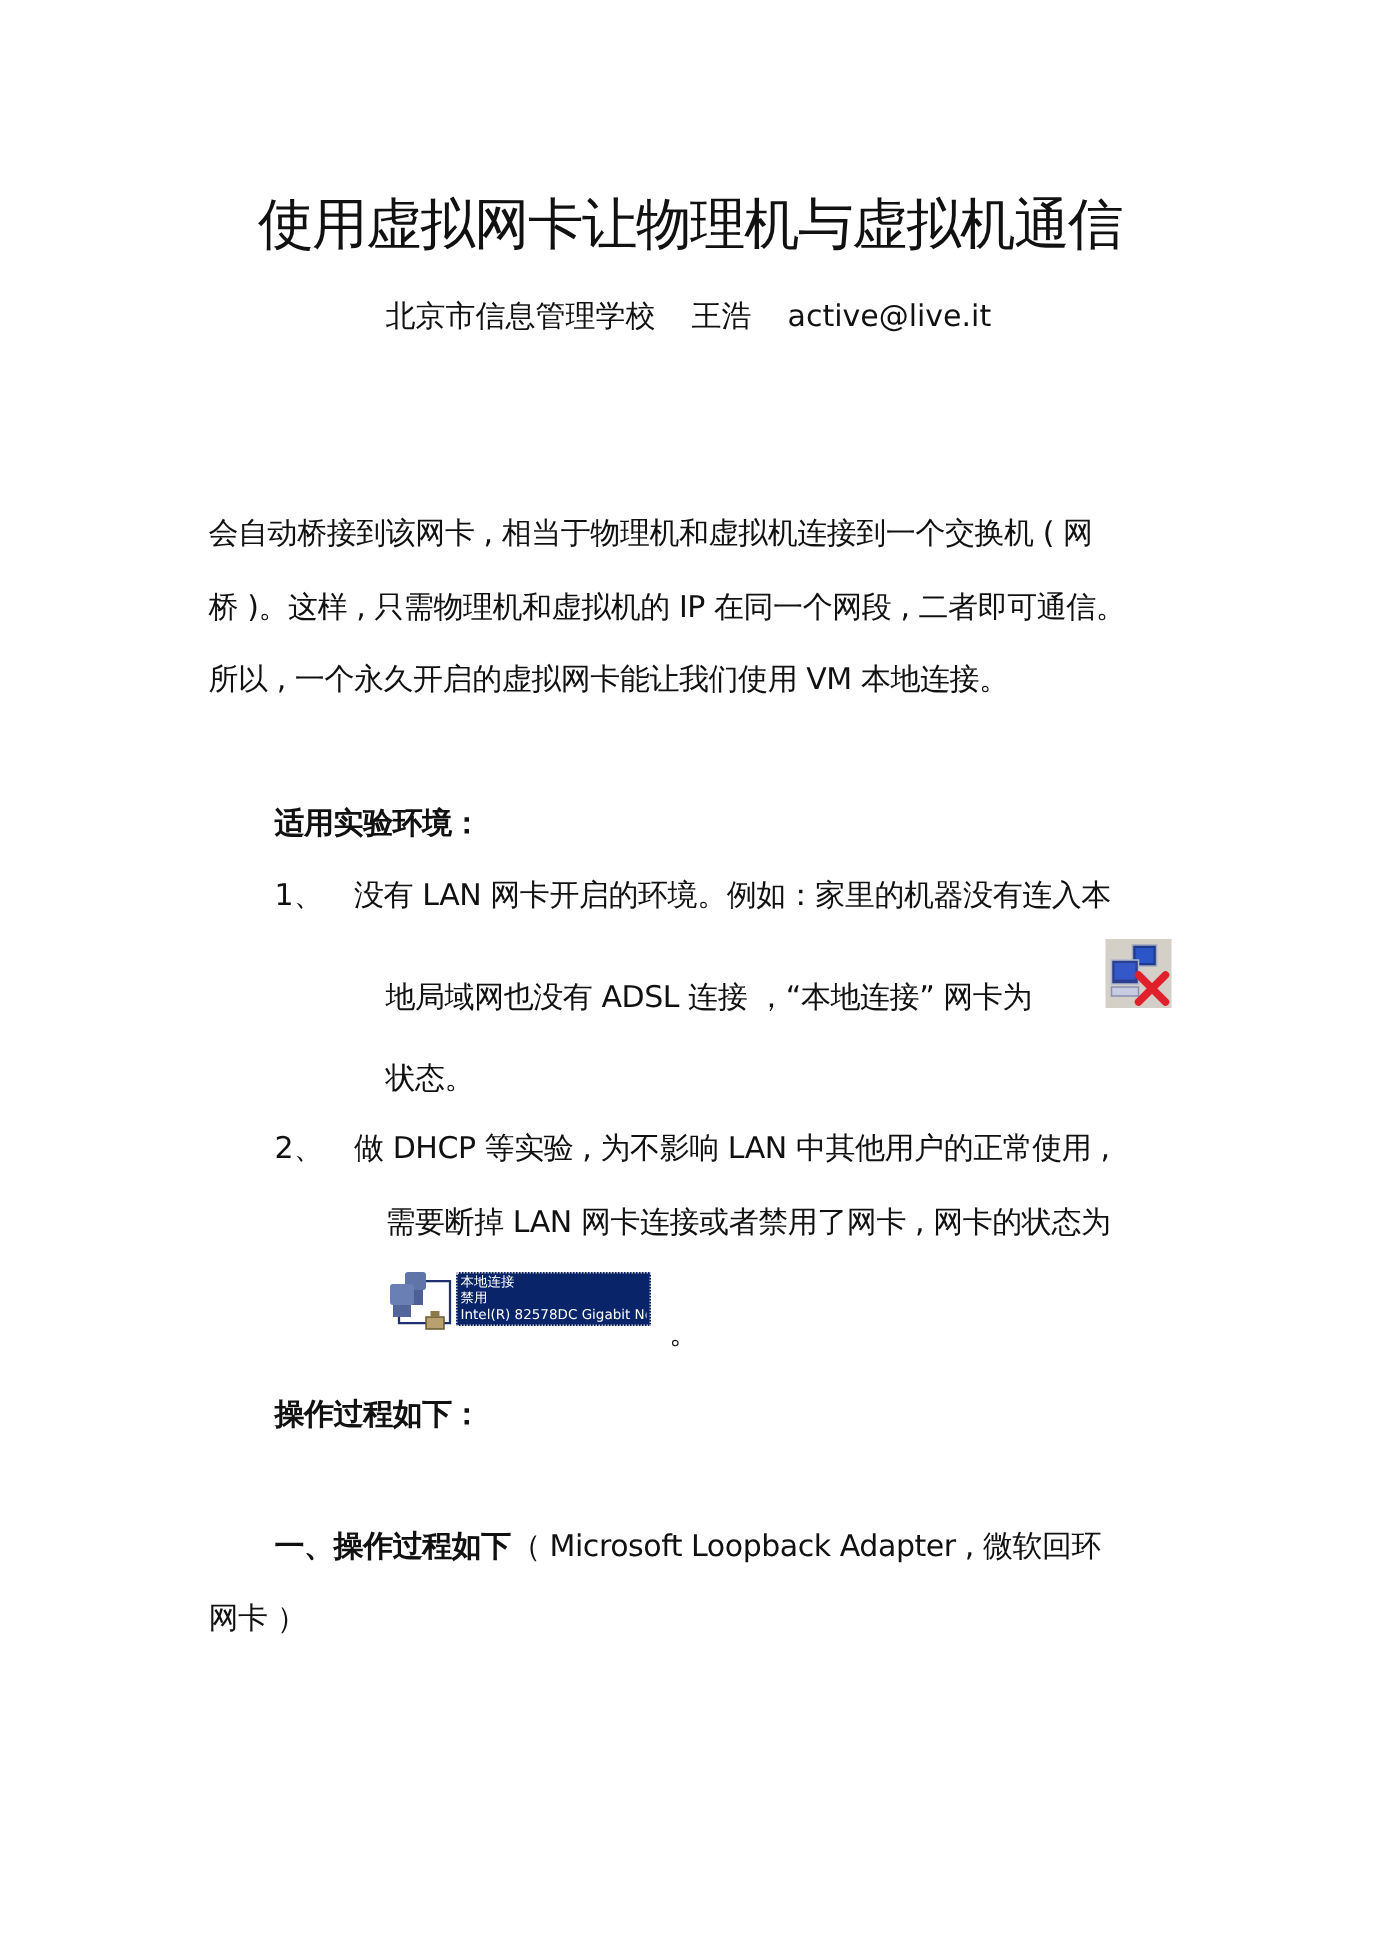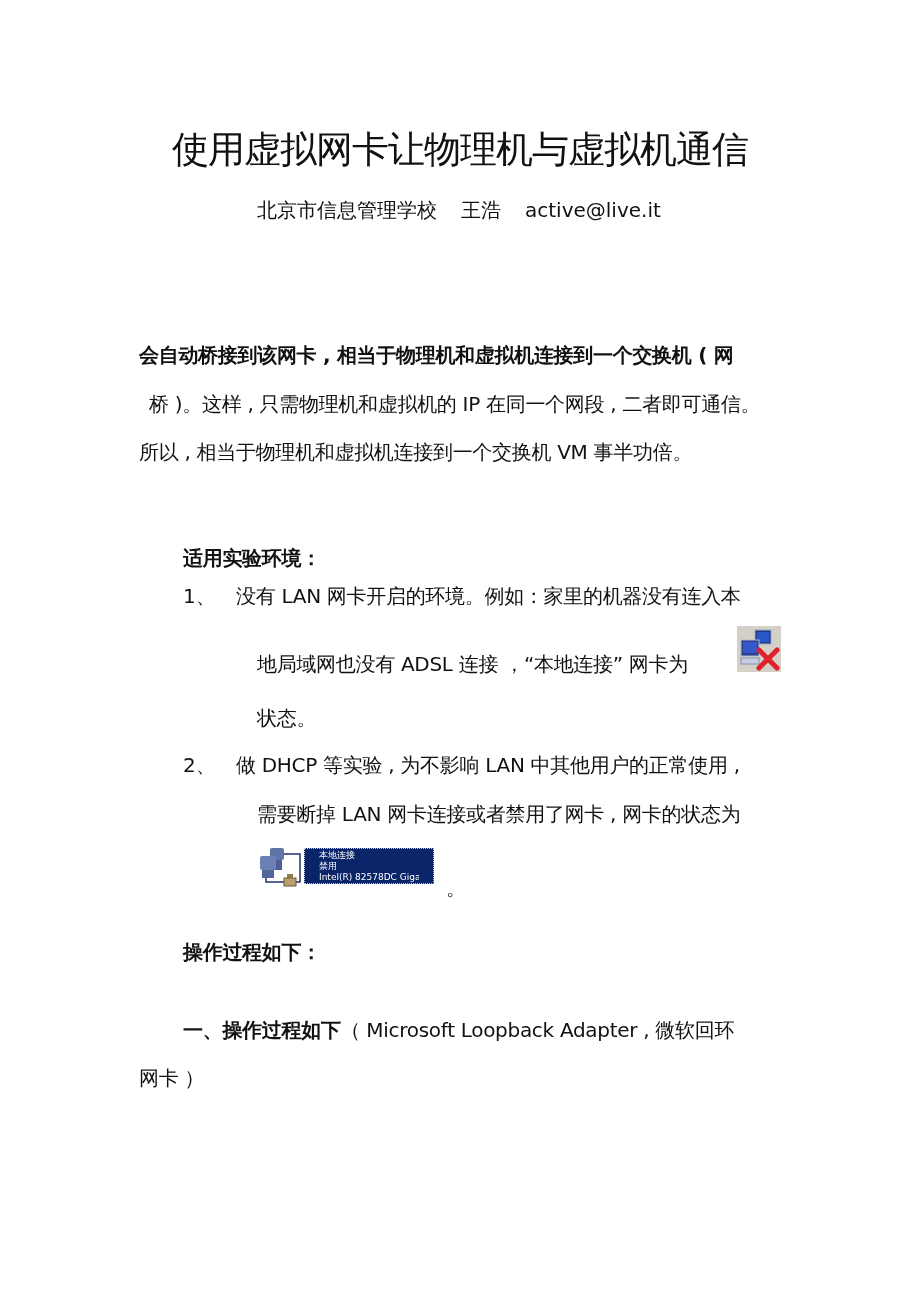--- a/index.html
+++ b/index.html
@@ -40,21 +40,21 @@
     }
     .byline span { display: inline-block; }
     .byline .gap { width: 24px; }
     .line {
       position: absolute;
       font-size: 20px;
       line-height: 28px;
       white-space: nowrap;
       letter-spacing: -0.3px;
     }
-    .bold { font-weight: bold; margin-top: 10px; }
+    .bold { font-weight: bold; }
     .num {
       position: absolute;
       font-size: 20px;
       line-height: 28px;
     }
     .icon-disconnected {
       position: absolute;
       left: 737px;
       top: 626px;
       width: 44px;
@@ -72,41 +72,41 @@
       position: absolute;
       left: 304px;
       top: 848px;
       width: 130px;
       height: 36px;
       background: #0a246a;
       border: 1px dotted #c8c8c8;
       color: #ffffff;
       font-size: 9px;
       line-height: 11px;
-      padding: 1px 14px;
+      padding: 1px 2px;
       box-sizing: border-box;
       overflow: hidden;
       white-space: nowrap;
     }
     .status-box div { overflow: hidden; text-overflow: clip; }
   </style>
 </head>
 <body>
 
 <div class="page">
 
   <h1 class="title" style="margin:0">使用虚拟网卡让物理机与虚拟机通信</h1>
 
   <div class="byline">
     <span>北京市信息管理学校</span><span class="gap"></span><span>王浩</span><span class="gap"></span><span>active@live.it</span>
   </div>
 
-  <div class="line" style="left:139px; top:341px;font-weight:bold;">会自动桥接到该网卡 , 相当于物理机和虚拟机连接到一个交换机 ( 网</div>
-  <div class="line" style="left:149px; top:390px;">桥 )。这样 , 只需物理机和虚拟机的 IP 在同一个网段 , 二者即可通信。</div>
-  <div class="line" style="left:139px; top:438px;">所以 , 相当于物理机和虚拟机连接到一个交换机 VM 事半功倍。</div>
+  <div class="line" style="left:139px; top:341px;">会自动桥接到该网卡 , 相当于物理机和虚拟机连接到一个交换机 ( 网</div>
+  <div class="line" style="left:139px; top:390px;">桥 )。这样 , 只需物理机和虚拟机的 IP 在同一个网段 , 二者即可通信。</div>
+  <div class="line" style="left:139px; top:438px;">所以 , 一个永久开启的虚拟网卡能让我们使用 VM 本地连接。</div>
 
   <div class="line bold" style="left:183px; top:534px;">适用实验环境：</div>
 
   <div class="num" style="left:183px; top:582px;">1、</div>
   <div class="line" style="left:257px; top:650px;">地局域网也没有 ADSL 连接 ，“本地连接” 网卡为</div>
   <div class="line" style="left:236px; top:582px;">没有 LAN 网卡开启的环境。例如：家里的机器没有连入本</div>
 
   <div class="icon-disconnected">
     <svg width="44" height="46" viewBox="0 0 44 46">
 

